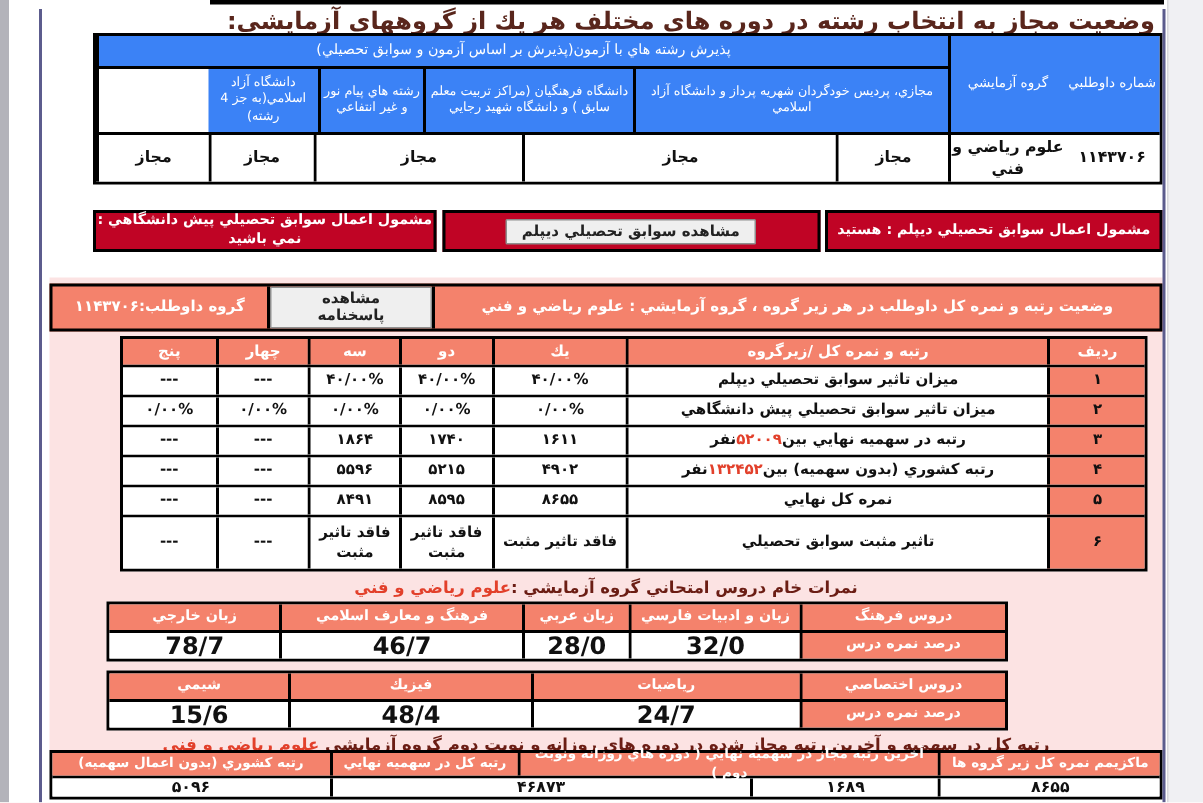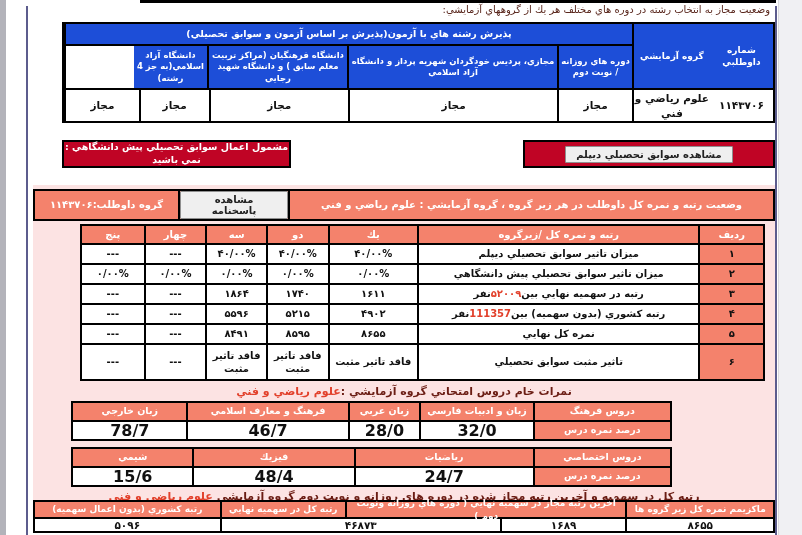--- a/index.html
+++ b/index.html
@@ -1,31 +1,31 @@
 <!DOCTYPE html>
 <html lang="fa"><head>
 <meta charset="utf-8">
 <style>
   *{margin:0;padding:0;box-sizing:border-box}
   html,body{background:#fff}
   body{font-family:"DejaVu Sans","Liberation Sans",sans-serif;}
   #canvas{position:relative;width:802px;height:535px;background:#fff;overflow:hidden;direction:rtl}
   .abs{position:absolute}
   .cell{display:flex;align-items:center;justify-content:center;text-align:center;line-height:1.35}
-  .crim{background:#1d4ed8;color:#fff;font-weight:700}
+  .crim{background:#3b82f6;color:#fff;font-weight:400}
   .sal{background:#F4826C;color:#fff;font-weight:700}
   .whitebg{background:#fff;color:#111;font-weight:700}
   
   #left-strip{left:0;top:0;width:6px;height:535px;background:#b3b3ba}
   #frame-left{left:26px;top:6px;width:2px;height:529px;background:#5c5c8d}
   #frame-right{left:775px;top:6px;width:2px;height:529px;background:#5c5c8d}
   #top-line{left:140px;top:0;width:636px;height:3px;background:#000}
   #scroll-track{left:778px;top:0;width:24px;height:535px;background:#f0f0f3;border-left:1px solid #d8d8dc}
   
-  #page-title{right:32px;top:4px;font-size:10px;font-weight:400;color:#59261c}
+  #page-title{right:32px;top:4px;font-size:16px;font-weight:700;color:#59261c}
   
   #elig{left:62px;top:22px;width:713px;height:101px;display:flex;border:2px solid #000;background:#fff}
   #elig .side-col{display:flex;flex-direction:column}
   #elig .side-col .top{flex:0 0 66px;border-bottom:2px solid #000;font-size:9px;padding:1px}
   #elig .side-col .bot{flex:1;font-size:10.5px}
   #elig .bl{border-left:2px solid #000}
   #elig-rest{display:flex;flex-direction:column;width:568px}
   #elig-rest .merged{height:22px;border-bottom:2px solid #000;font-size:9.5px}
   #elig-rest .subhdr{display:flex;height:44px;border-bottom:2px solid #000}
   #elig-rest .subhdr>div{font-size:8.5px;padding:1px 2px;border-left:2px solid #000}
@@ -104,36 +104,37 @@
       <div class="cell crim top">شماره داوطلبي</div>
       <div class="cell whitebg bot">۱۱۴۳۷۰۶</div>
     </div>
     <div class="side-col bl" style="width:80px">
       <div class="cell crim top">گروه آزمايشي</div>
       <div class="cell whitebg bot">علوم رياضي و فني</div>
     </div>
     <div id="elig-rest" class="bl">
       <div class="cell crim merged">پذيرش رشته هاي با آزمون(پذيرش بر اساس آزمون و سوابق تحصيلي)</div>
       <div class="subhdr">
-        <div class="cell crim w-a">دوره هاي روزانه / نوبت دوم</div>
         <div class="cell crim w-b">مجازي، پرديس خودگردان شهريه پرداز و دانشگاه آزاد اسلامي</div>
         <div class="cell crim w-c">دانشگاه فرهنگيان (مراكز تربيت معلم سابق ) و دانشگاه شهيد رجايي</div>
+        <div class="cell crim w-d">رشته هاي پيام نور و غير انتفاعي</div>
         <div class="cell crim w-e">دانشگاه آزاد اسلامي(به جز 4 رشته)</div>
       </div>
       <div class="vals">
         <div class="cell whitebg w-a">مجاز</div>
         <div class="cell whitebg w-b">مجاز</div>
         <div class="cell whitebg w-c">مجاز</div>
         <div class="cell whitebg w-d">مجاز</div>
         <div class="cell whitebg w-e">مجاز</div>
       </div>
     </div>
   </div>
 
   <div class="abs" id="band">
+    <div class="cell box b-right">مشمول اعمال سوابق تحصيلي ديپلم : هستيد</div>
     <div class="cell box b-mid">
       <button class="gbtn" style="font-size:10px">مشاهده سوابق تحصيلي ديپلم</button>
     </div>
     <div class="cell box b-left">مشمول اعمال سوابق تحصيلي پيش دانشگاهي : نمي باشيد</div>
   </div>
 
   <div class="abs" id="pink">
 
     <div id="rank-bar">
       <div class="cell t">وضعيت رتبه و نمره كل داوطلب در هر زير گروه ، گروه آزمايشي : علوم رياضي و فني</div>
@@ -185,21 +186,21 @@
         <div class="cell whitebg w-c1">۱۶۱۱</div>
         <div class="cell whitebg w-c2">۱۷۴۰</div>
         <div class="cell whitebg w-c3">۱۸۶۴</div>
         <div class="cell whitebg w-c4">---</div>
         <div class="cell whitebg w-c5">---</div>
       </div>
       <div class="rrow drow">
         <div class="cell sal w-num">۴</div>
         <div class="cell whitebg w-name name-cell">
             <span>رتبه كشوري (بدون سهميه) بين </span>
-            <span class="hl-num">111357</span>
+            <span class="hl-num">۱۳۲۴۵۲</span>
             <span> نفر</span>
           </div>
         <div class="cell whitebg w-c1">۴۹۰۲</div>
         <div class="cell whitebg w-c2">۵۲۱۵</div>
         <div class="cell whitebg w-c3">۵۵۹۶</div>
         <div class="cell whitebg w-c4">---</div>
         <div class="cell whitebg w-c5">---</div>
       </div>
       <div class="rrow drow">
         <div class="cell sal w-num">۵</div>

